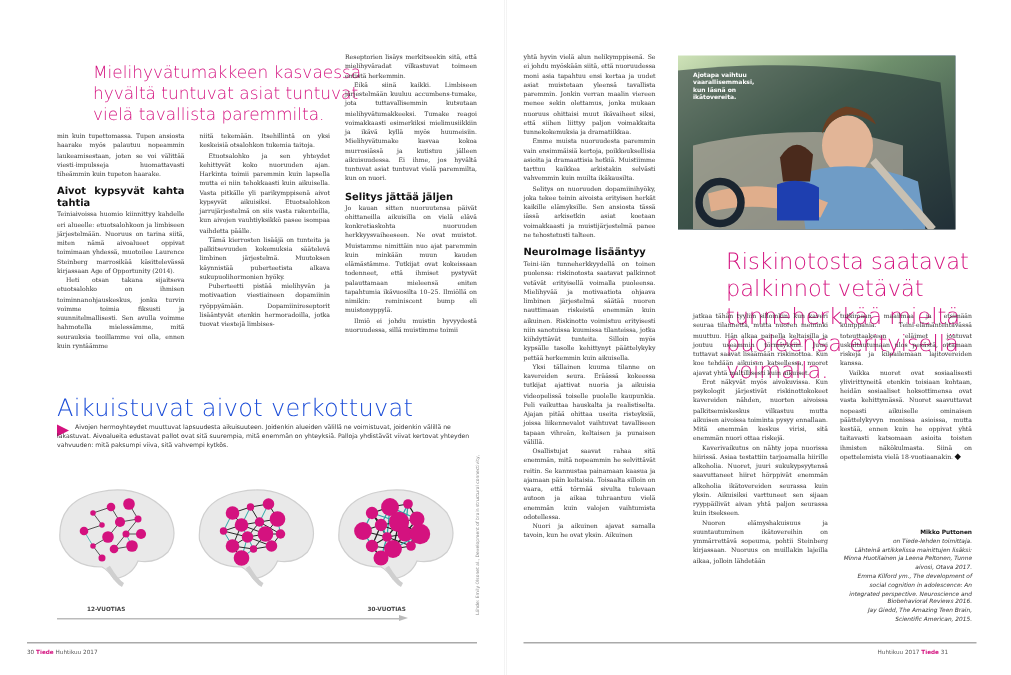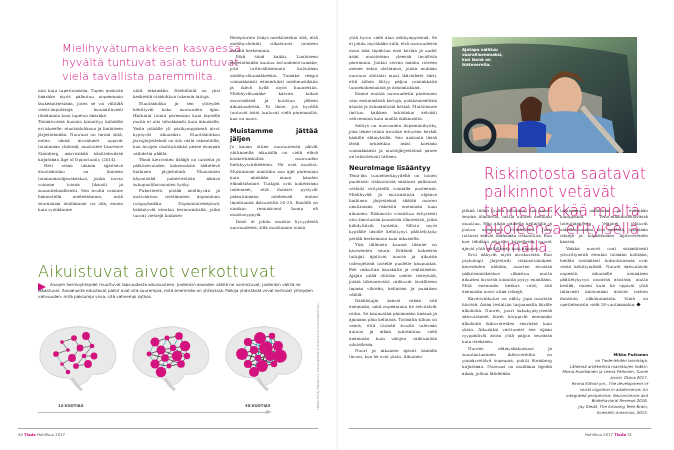--- a/index.html
+++ b/index.html
@@ -14,21 +14,21 @@
   .col { position:absolute; font-size:4.1px; line-height:6.25px; text-align:justify; color:#333; }
   .col p { margin:0; text-indent:6px; }
   .col p.first { text-indent:0; }
   .col h3 { margin:4px 0 1px 0; font-family:"DejaVu Sans", sans-serif; font-size:6.6px; font-weight:bold; color:#111; line-height:8px; }
   .c1 { left:38px; top:88px; width:85px; }
   .c2 { left:133px; top:88px; width:87px; }
   .c3 { left:230px; top:35px; width:88px; }
   .c4 { left:349px; top:35px; width:88px; }
   .c5 { left:462px; top:208px; width:90px; }
   .c6 { left:560px; top:208px; width:88px; }
-  .fig-title { position:absolute; left:38px; top:262px; font-family:"DejaVu Sans", sans-serif; font-size:16px; font-weight:300; color:#4d7c0f; letter-spacing:0.2px; }
+  .fig-title { position:absolute; left:38px; top:262px; font-family:"DejaVu Sans", sans-serif; font-size:16px; font-weight:300; color:#1d4ed8; letter-spacing:0.2px; }
   .fig-arrow { position:absolute; left:38px; top:283px; width:0; height:0; border-top:4px solid transparent; border-bottom:4px solid transparent; border-left:8px solid #d4127f; }
   .fig-caption { position:absolute; left:38px; top:282px; width:275px; font-family:"DejaVu Sans", sans-serif; font-size:4.1px; line-height:6px; color:#333; text-indent:12px; }
   .brains { position:absolute; left:32px; top:320px; width:282px; height:80px; }
   .brain { position:absolute; top:0; width:90px; height:72px; }
   .age { position:absolute; font-family:"DejaVu Sans", sans-serif; font-size:3.8px; font-weight:bold; color:#444; top:403px; }
   .timeline { position:absolute; left:38px; top:412px; width:228px; height:1px; background:#bbb; }
   .timeline-head { position:absolute; left:266px; top:410px; width:0; height:0; border-top:2.5px solid transparent; border-bottom:2.5px solid transparent; border-left:6px solid #bbb; }
   .credit { position:absolute; left:316px; top:300px; width:4px; height:110px; writing-mode:vertical-rl; transform:rotate(180deg); font-family:"DejaVu Sans", sans-serif; font-size:3px; color:#888; line-height:4px; overflow:hidden; }
   .rule-left { position:absolute; left:18px; top:428px; width:300px; height:1px; background:#aaa; }
   .rule-right { position:absolute; left:349px; top:428px; width:302px; height:1px; background:#aaa; }
@@ -44,35 +44,36 @@
 <body>
 
 <div class="page left"></div>
 <div class="page right"></div>
 <div class="gutter"></div>
 
 <div class="pullquote pq1">Mielihyvätumakkeen kasvaessa hyvältä tuntuvat asiat tuntuvat vielä tavallista paremmilta.</div>
 
 <div class="col c1">
   <p class="first">min kuin tupettomassa. Tupen ansiosta haarake myös palautuu nopeammin laukeamisestaan, joten se voi välittää viesti-impulsseja huomattavasti tiheämmin kuin tupeton haarake.</p>
+  <h3>Aivot kypsyvät kahta tahtia</h3>
   <p class="first">Teiniaivoissa huomio kiinnittyy kahdelle eri alueelle: etuotsalohkoon ja limbiseen järjestelmään. Nuoruus on tarina siitä, miten nämä aivoalueet oppivat toimimaan yhdessä, muotoilee Laurence Steinberg marrosikää käsittelevässä kirjassaan Age of Opportunity (2014).</p>
   <p>Heti otsan takana sijaitseva etuotsalohko on ihmisen toiminnanohjauskeskus, jonka turvin voimme toimia fiksusti ja suunnitelmallisesti. Sen avulla voimme hahmotella mielessämme, mitä seurauksia teoillamme voi olla, ennen kuin ryntäämme</p>
 </div>
 
 <div class="col c2">
   <p class="first">niitä tekemään. Itsehillintä on yksi keskeisiä otsalohkon tukemia taitoja.</p>
   <p>Etuotsalohko ja sen yhteydet kehittyvät koko nuoruuden ajan. Harkinta toimii paremmin kuin lapsella mutta ei niin tehokkaasti kuin aikuisella. Vasta pitkälle yli parikymppisenä aivot kypsyvät aikuisiksi. Etuotsalohkon jarrujärjestelmä on siis vasta rakenteilla, kun aivojen vauhtiyksikkö pasee isompaa vaihdetta päälle.</p>
   <p>Tämä kierrosten lisääjä on tunteita ja palkitsevuuden kokemuksia säätelevä limbinen järjestelmä. Muutoksen käynnistää puberteetista alkava sukupuolihormonien hyöky.</p>
   <p>Puberteetti pistää mielihyvän ja motivaation viestiaineen dopamiinin ryöppyämään. Dopamiinireseptorit lisääntyvät etenkin hermoradoilla, jotka tuovat viestejä limbises-</p>
 </div>
 
 <div class="col c3">
   <p class="first">Reseptorien lisäys merkitseekin sitä, että mielihyväradat vilkastuvat toimeen entistä herkemmin.</p>
   <p>Eikä siinä kaikki. Limbiseen järjestelmään kuuluu accumbens-tumake, jota tuttavallisemmin kutsutaan mielihyvätumakkeeksi. Tumake reagoi voimakkaasti esimerkiksi mielimusiikkiin ja ikävä kyllä myös huumeisiin. Mielihyvätumake kasvaa kokoa murrosiässä ja kutistuu jälleen aikuisuudessa. Ei ihme, jos hyvältä tuntuvat asiat tuntuvat vielä paremmilta, kun on nuori.</p>
-  <h3>Muistamme jättää jäljen</h3>
+  <h3>Selitys jättää jäljen</h3>
   <p class="first">Jo kauan sitten nuoruutensa päivät ohittaneilla aikuisilla on vielä elävä konkretiaskohta nuoruuden herkkyysvaiheeseen. Ne ovat muistot. Muistamme nimittäin nuo ajat paremmin kuin minkään muun kauden elämästämme. Tutkijat ovat kokeissaan todenneet, että ihmiset pystyvät palauttamaan mieleensä eniten tapahtumia ikävuosilta 10–25. Ilmiöllä on nimikin: reminiscent bump eli muistonyppylä.</p>
   <p>Ilmiö ei johdu muistin hyvyydestä nuoruudessa, sillä muistimme toimii</p>
 </div>
 
 <div class="col c4">
   <p class="first">yhtä hyvin vielä alun nelikymppisenä. Se ei johdu myöskään siitä, että nuoruudessa moni asia tapahtuu ensi kertaa ja uudet asiat muistetaan yleensä tavallista paremmin. Jonkin verran maalin viereen menee sekin olettamus, jonka mukaan nuoruus ohittaisi muut ikävaiheet siksi, että siihen liittyy paljon voimakkaita tunnekokemuksia ja dramatiikkaa.</p>
   <p>Emme muista nuoruudesta paremmin vain ensimmäisiä kertoja, poikkeuksellisia asioita ja dramaattisia hetkiä. Muistiimme tarttuu kaikkea arkistakin selvästi vahvemmin kuin muilta ikäkausilta.</p>
   <p>Selitys on nuoruuden dopamiinihyöky, joka tekee teinin aivoista erityisen herkät kaikille elämyksille. Sen ansiosta tässä iässä arkisetkin asiat koetaan voimakkaasti ja muistijärjestelmä panee ne tehostetusti talteen.</p>
   <h3>NeuroImage lisääntyy</h3>
   <p class="first">Teini-iän tunneherkkyydellä on toinen puolensa: riskinotosta saatavat palkinnot vetävät erityisellä voimalla puoleensa. Mielihyvää ja motivaatiota ohjaava limbinen järjestelmä säätää nuoren nauttimaan riskeistä enemmän kuin aikuinen. Riskinotto voimistuu erityisesti niin sanotuissa kuumissa tilanteissa, jotka kiihdyttävät tunteita. Silloin myös kypsälle tasolle kehittynyt päättelykyky pettää herkemmin kuin aikuisella.</p>

